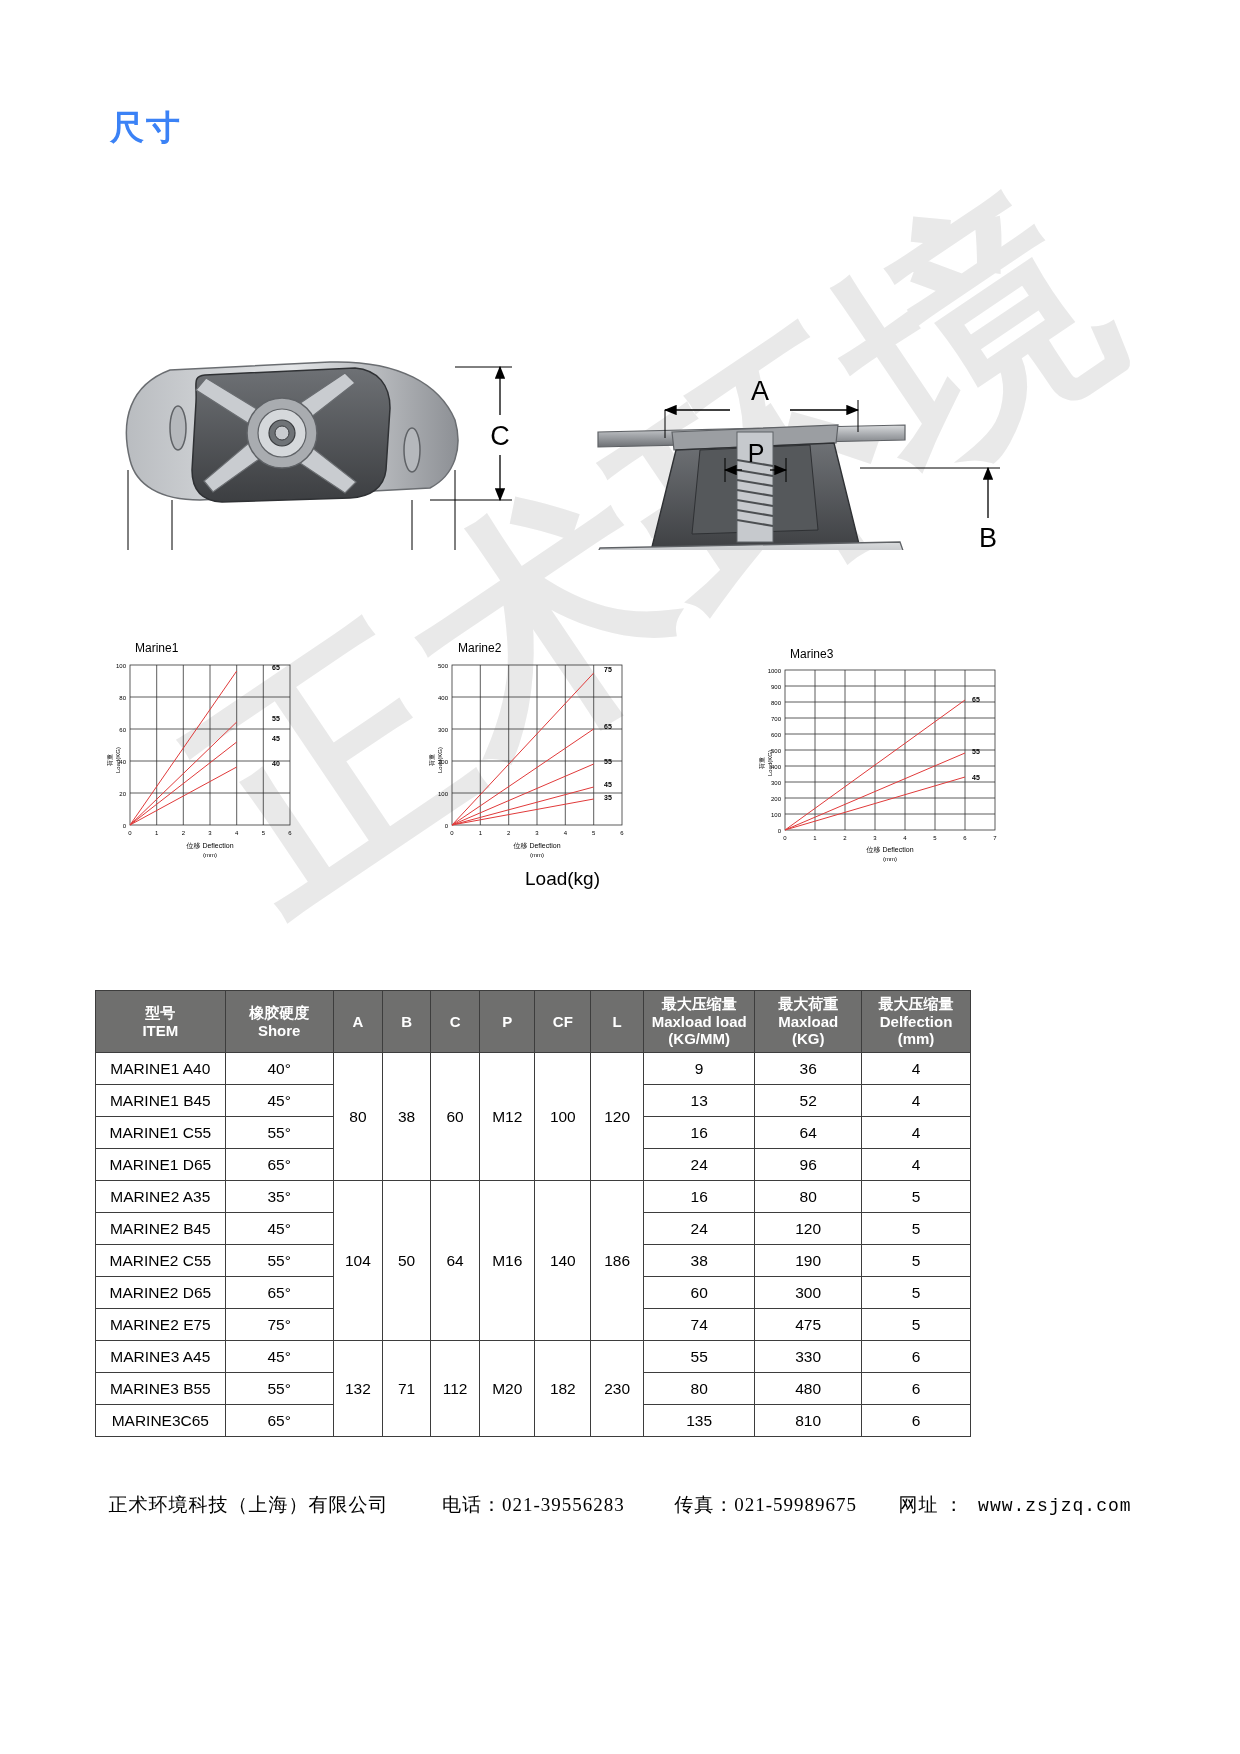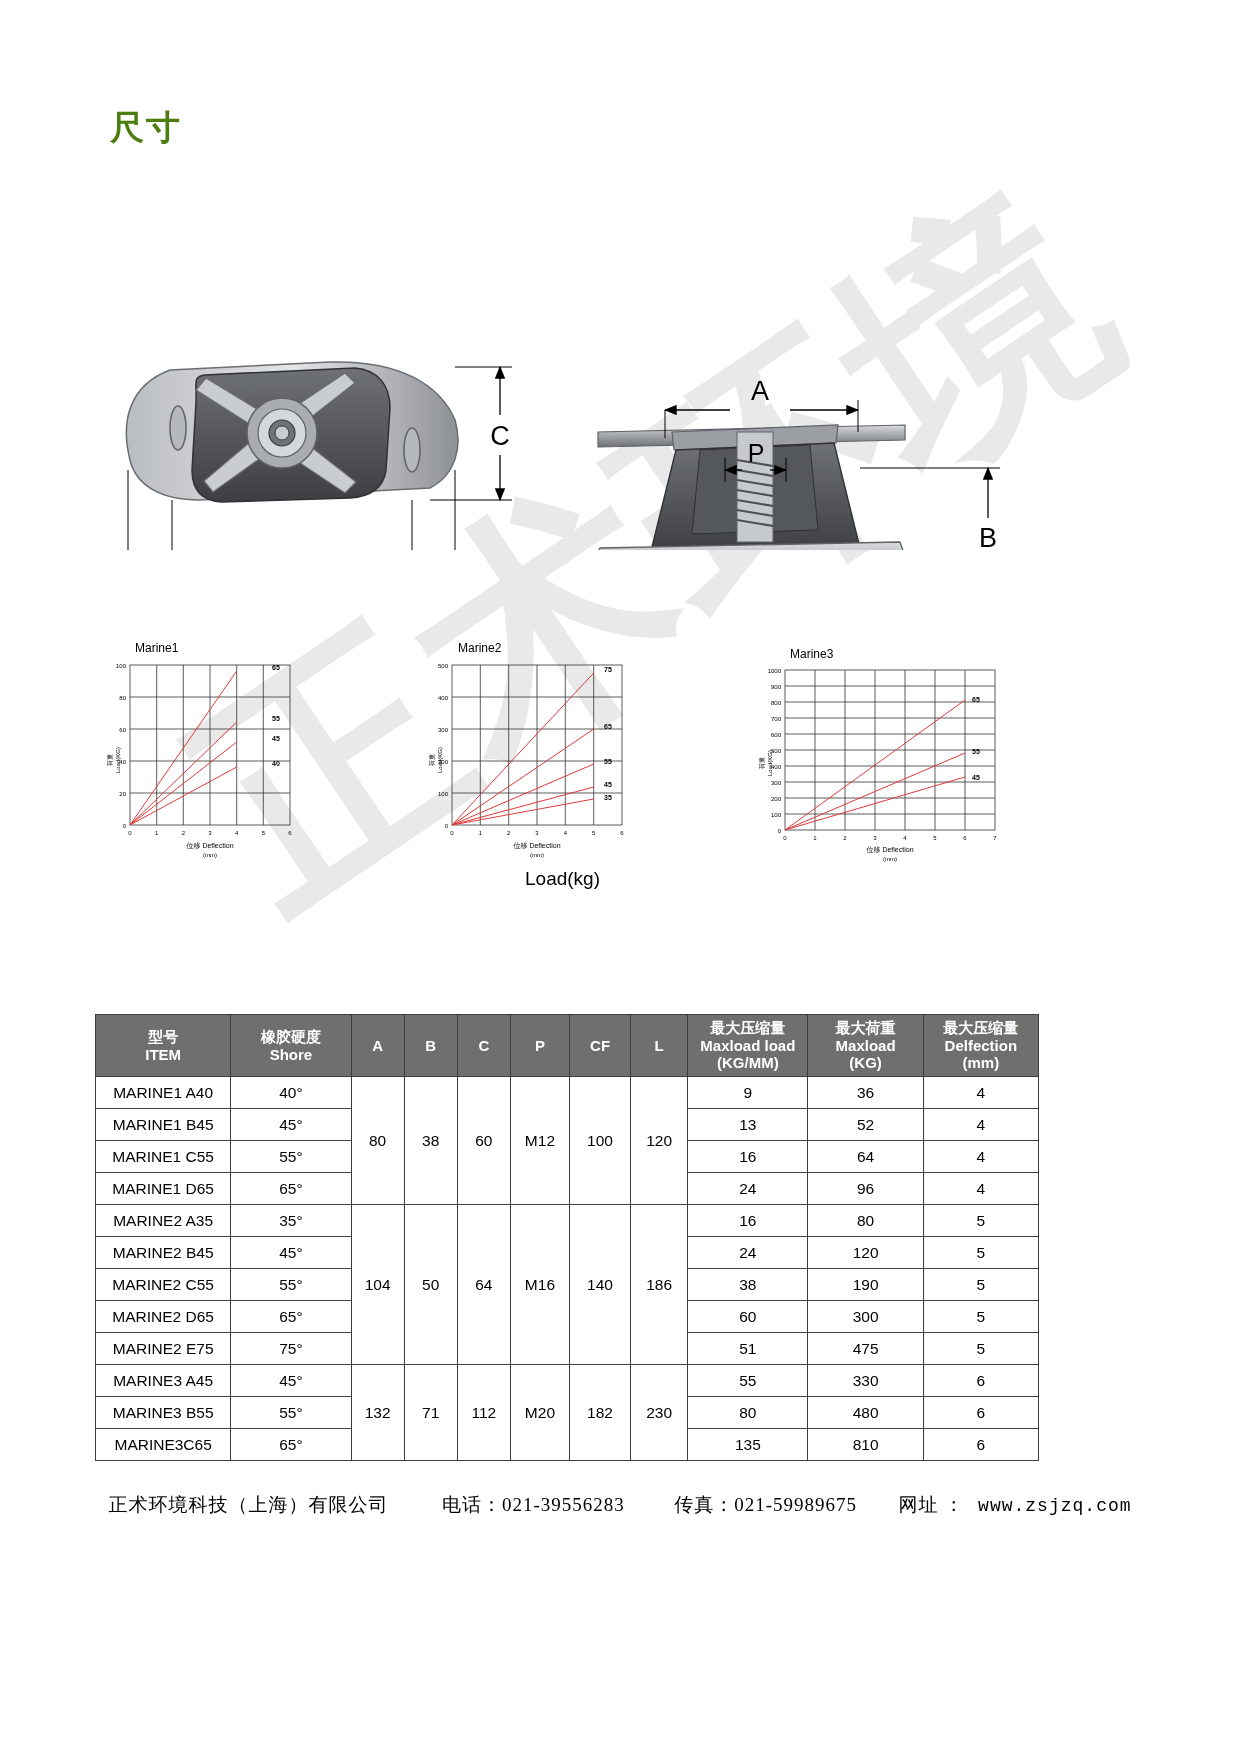--- a/index.html
+++ b/index.html
@@ -9,21 +9,21 @@
     font-family:"Liberation Sans", sans-serif;
     color:#000;
     position:relative;
     overflow:hidden;
   }
   .page{position:absolute;inset:0;}
 
   
   .title{
     position:absolute;left:110px;top:105px;
-    font-size:34px;font-weight:700;color:#4d7c0f;
+    font-size:34px;font-weight:700;color:#3b82f6;
     letter-spacing:2px;
   }
 
   
   .watermark{
     position:absolute;left:260px;top:470px;
     width:740px;height:600px;
     pointer-events:none;
     color:#e9e9e9;
     font-size:250px;font-weight:700;
@@ -38,23 +38,23 @@
   .drawings{position:absolute;left:0;top:170px;width:1240px;height:380px;z-index:2;}
 
   
   .charts{position:absolute;left:0;top:630px;width:1240px;height:280px;z-index:2;}
   .load-kg-label{
     position:absolute;left:525px;top:868px;font-size:19px;z-index:3;
   }
 
   
   table.spec{
-    position:absolute;left:95px;top:1014px;
+    position:absolute;left:95px;top:990px;
     border-collapse:collapse;
-    width:944px;
+    width:876px;
     font-size:15.5px;
     z-index:3;
     background:#fff;
   }
   table.spec th{
     background:#6f6f6e;color:#fff;font-weight:700;
     border:1px solid #3d3d3d;
     padding:4px 2px;
     line-height:1.18;
     font-size:15px;
@@ -471,21 +471,21 @@
       <tr>
         <td class="item">MARINE2 D65</td>
         <td class="shore">65°</td>
         <td class="avg">60</td>
         <td class="maxl">300</td>
         <td class="defl">5</td>
       </tr>
       <tr>
         <td class="item">MARINE2 E75</td>
         <td class="shore">75°</td>
-        <td class="avg">51</td>
+        <td class="avg">74</td>
         <td class="maxl">475</td>
         <td class="defl">5</td>
       </tr>
 
       <tr>
         <td class="item">MARINE3 A45</td>
         <td class="shore">45°</td>
         <td class="dim" rowspan="3">132</td>
         <td class="dim" rowspan="3">71</td>
         <td class="dim" rowspan="3">112</td>

